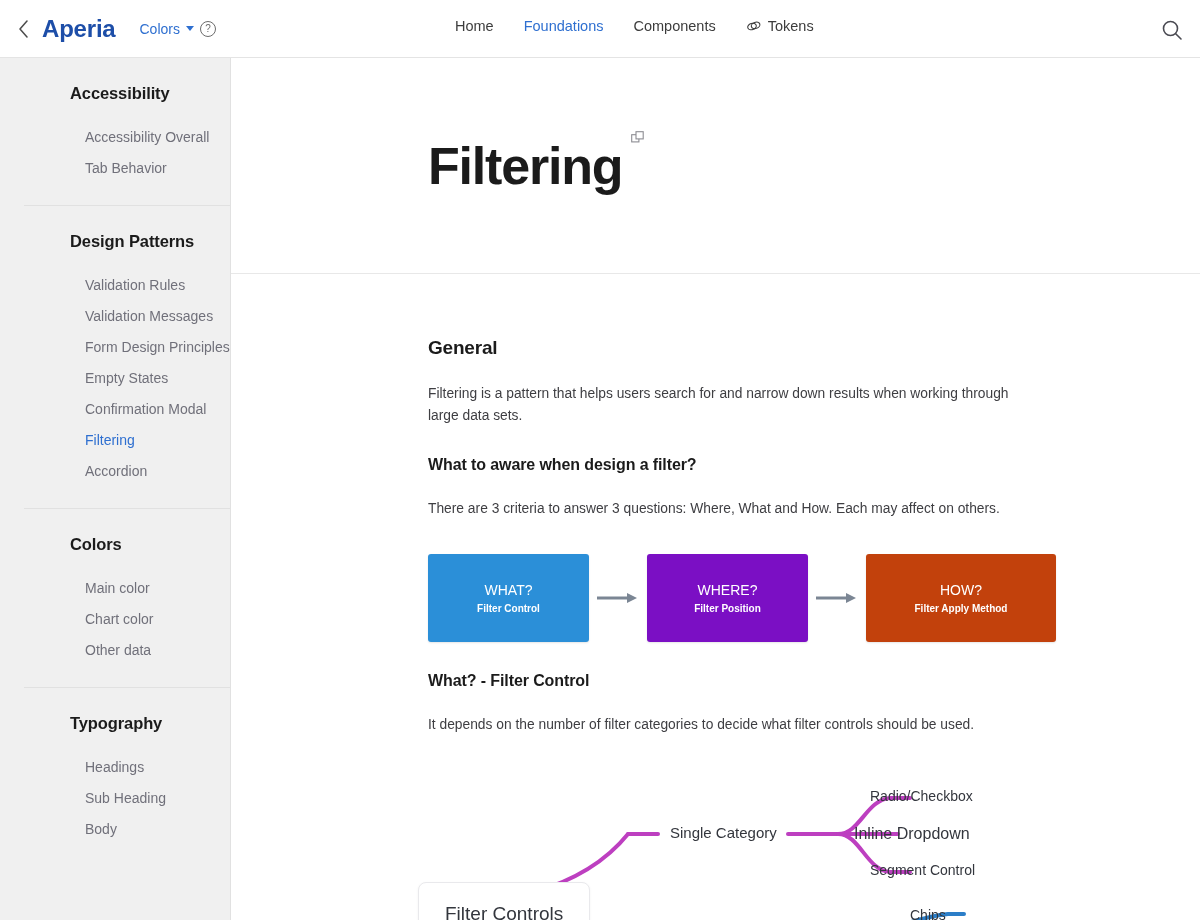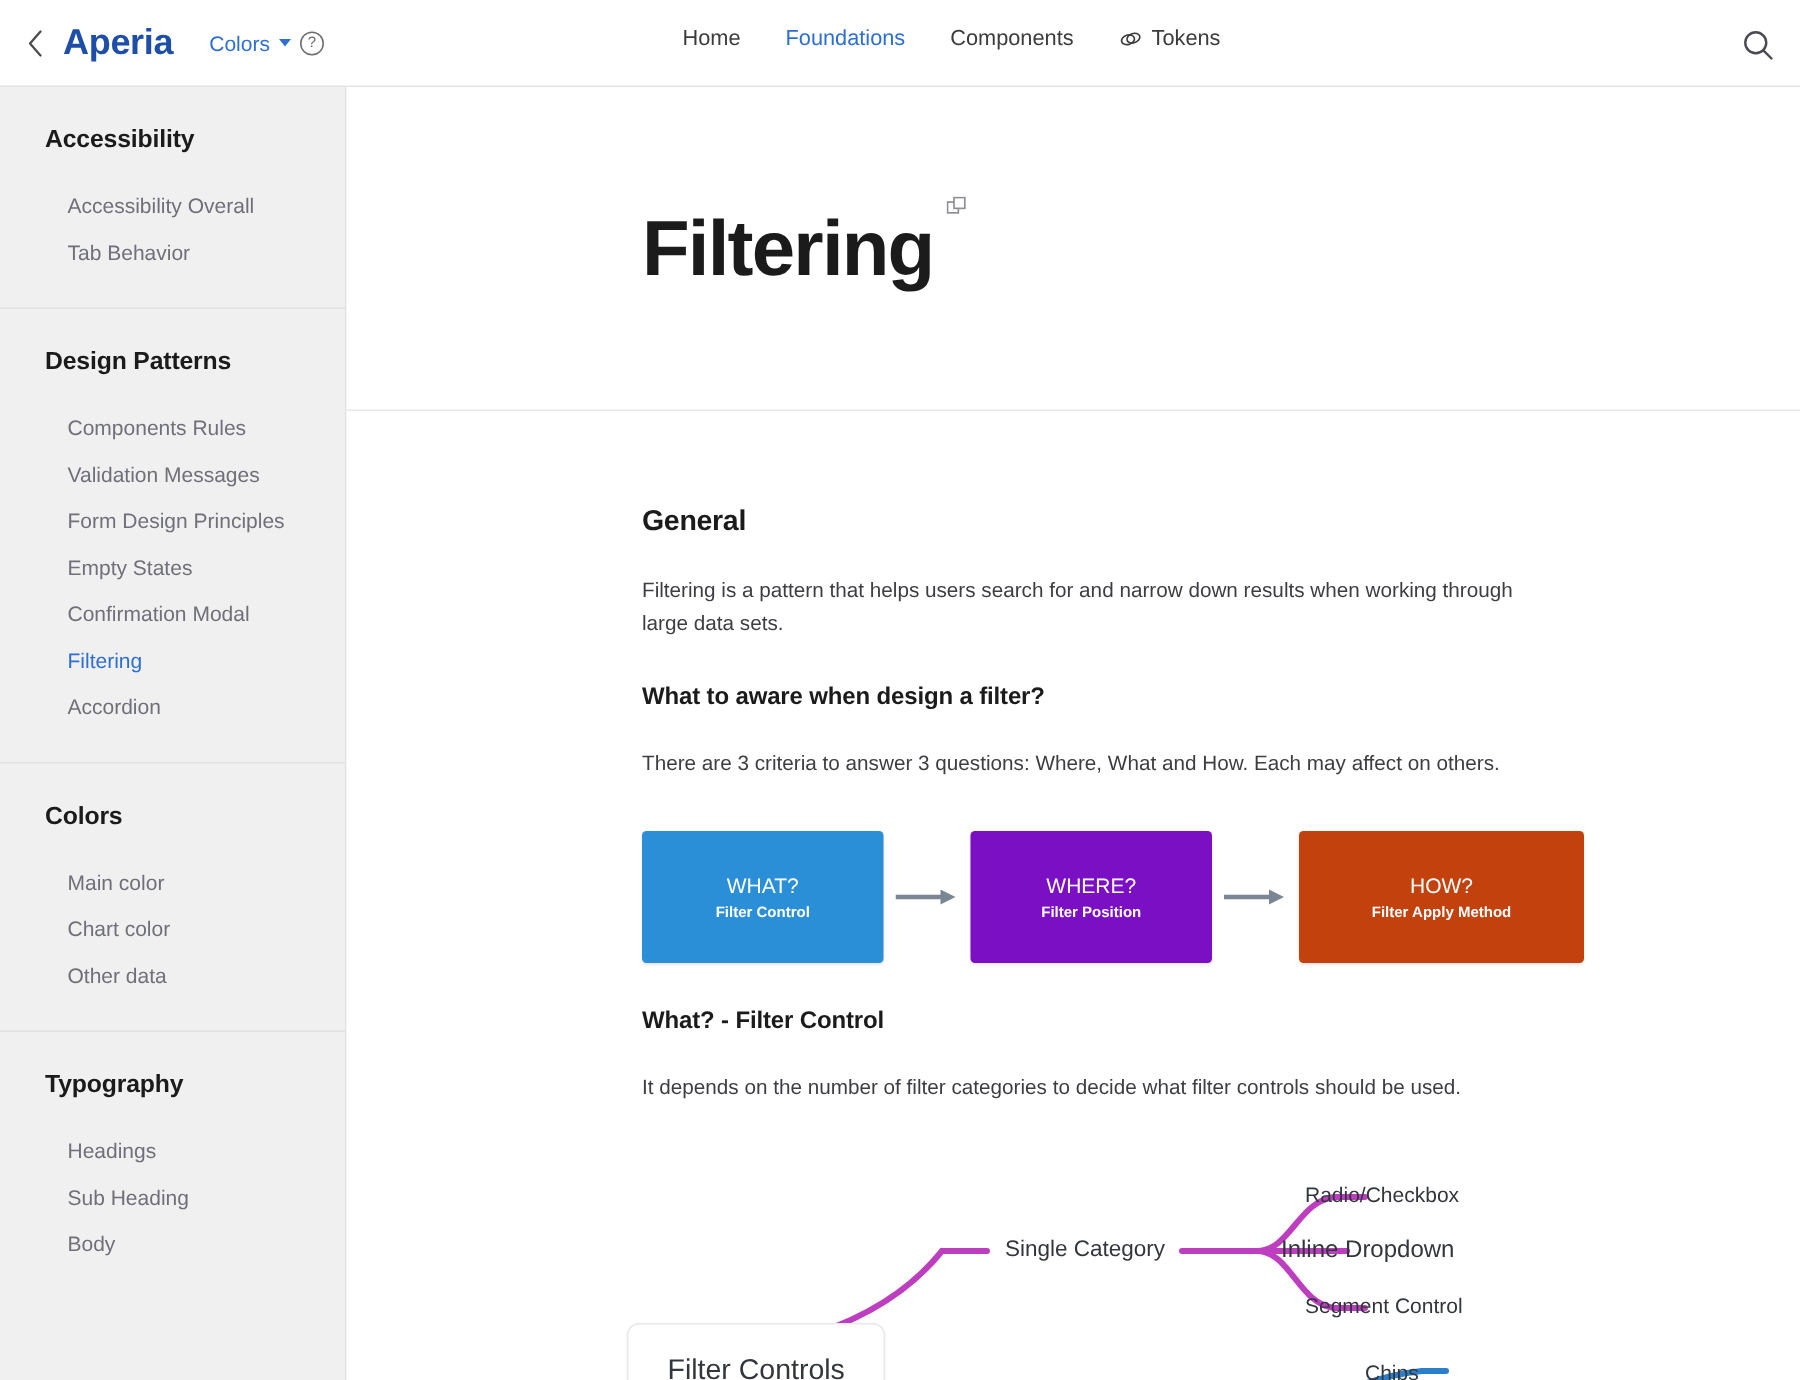--- a/index.html
+++ b/index.html
@@ -67,21 +67,21 @@
   }
 
   
   .sidebar {
     position: absolute; top: 58px; left: 0;
     width: 231px; height: 862px;
     background: #f0f0f0;
     border-right: 1px solid #e1e1e1;
     overflow: hidden;
   }
-  .side-section { border-bottom: 1px solid #e1e1e1; padding: 26px 0 22px 0; }
+  .side-section { border-bottom: 1px solid #e1e1e1; padding: 26px 0 22px 16px; margin-left: 24px; }
   .side-section:last-child { border-bottom: none; }
   .side-title {
     font-size: 16.5px; font-weight: bold; color: #1b1b1b;
     padding-left: 30px; margin-bottom: 18px; letter-spacing: -0.1px;
   }
   .side-link {
     font-size: 14px; color: #70707a;
     padding: 0 0 0 45px; height: 31px;
     display: flex; align-items: center; cursor: pointer;
   }
@@ -198,21 +198,21 @@
 <aside class="sidebar">
 
   <div class="side-section">
     <div class="side-title">Accessibility</div>
     <div class="side-link">Accessibility Overall</div>
     <div class="side-link">Tab Behavior</div>
   </div>
 
   <div class="side-section">
     <div class="side-title">Design Patterns</div>
-    <div class="side-link">Components Rules</div>
+    <div class="side-link">Validation Rules</div>
     <div class="side-link">Validation Messages</div>
     <div class="side-link">Form Design Principles</div>
     <div class="side-link">Empty States</div>
     <div class="side-link">Confirmation Modal</div>
     <div class="side-link active">Filtering</div>
     <div class="side-link">Accordion</div>
   </div>
 
   <div class="side-section">
     <div class="side-title">Colors</div>

